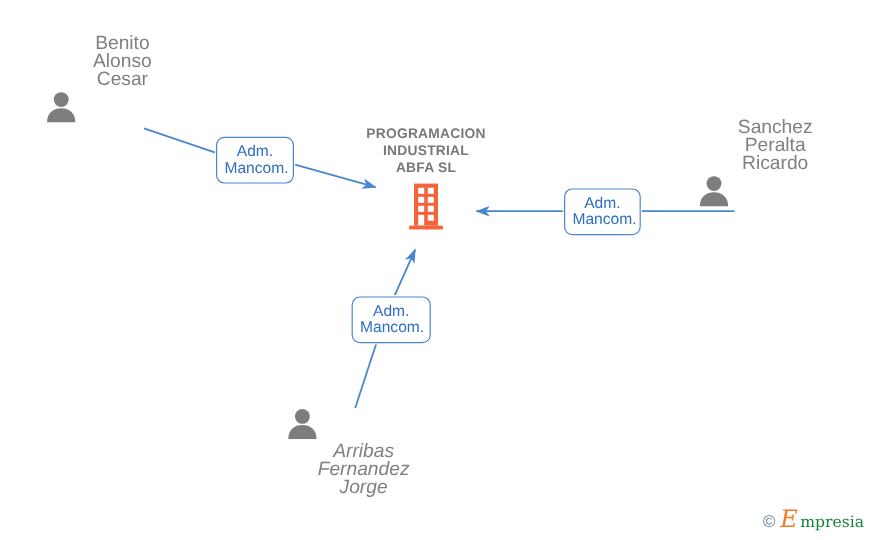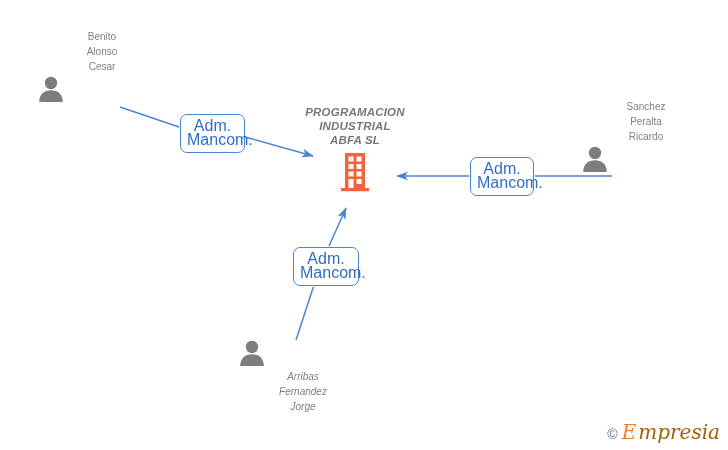--- a/index.html
+++ b/index.html
@@ -27,21 +27,21 @@
     height: 450px;
     pointer-events: none;
   }
   
   .person {
     position: absolute;
     width: 130px;
     text-align: center;
   }
   .person-name {
-    font-size: 10px;
+    font-size: 16px;
     line-height: 15px;
     color: #808080;
     white-space: pre-line;
   }
   .person-icon {
     display: block;
     margin: 0 auto;
   }
   .person-icon svg { display: block; }
   .person.label-above .person-icon { margin-top: 2px; }
@@ -53,36 +53,35 @@
     width: 200px;
     text-align: center;
   }
   #company-title {
     font-size: 11.5px;
     font-weight: bold;
     line-height: 14px;
     color: #787878;
     white-space: pre-line;
     letter-spacing: .2px;
-    font-style: italic;
   }
   #company-icon {
     margin-top: 5px;
   }
   #company-icon svg { display: block; margin: 0 auto; }
 
   
   .rel-box {
     position: absolute;
     box-sizing: border-box;
     border: 1.4px solid #4a86d0;
     border-radius: 7px;
     background: #ffffff;
     color: #2e6fc4;
-    font-size: 16px;
+    font-size: 13px;
     line-height: 14px;
     text-align: center;
     padding: 4px 6px 5px;
     white-space: pre-line;
     box-shadow: 0 0 0 1px rgba(255,255,255,.9);
   }
 
   
   #watermark {
     position: absolute;
@@ -101,23 +100,22 @@
   #watermark .wm-e {
     font-family: "DejaVu Serif", serif;
     font-style: italic;
     font-size: 20px;
     color: #f07d28;
     line-height: 1;
     margin-right: -2px;
   }
   #watermark .wm-rest {
     font-family: "DejaVu Serif", serif;
-    font-style: italic;
-    font-size: 20px;
-    color: #a16207;
+    font-size: 13px;
+    color: #15803d;
     line-height: 1;
   }
 </style>
 </head>
 <body>
 
 <div id="canvas">
 
   <svg id="edges" viewBox="0 0 728 450" width="728" height="450">
     <defs>

